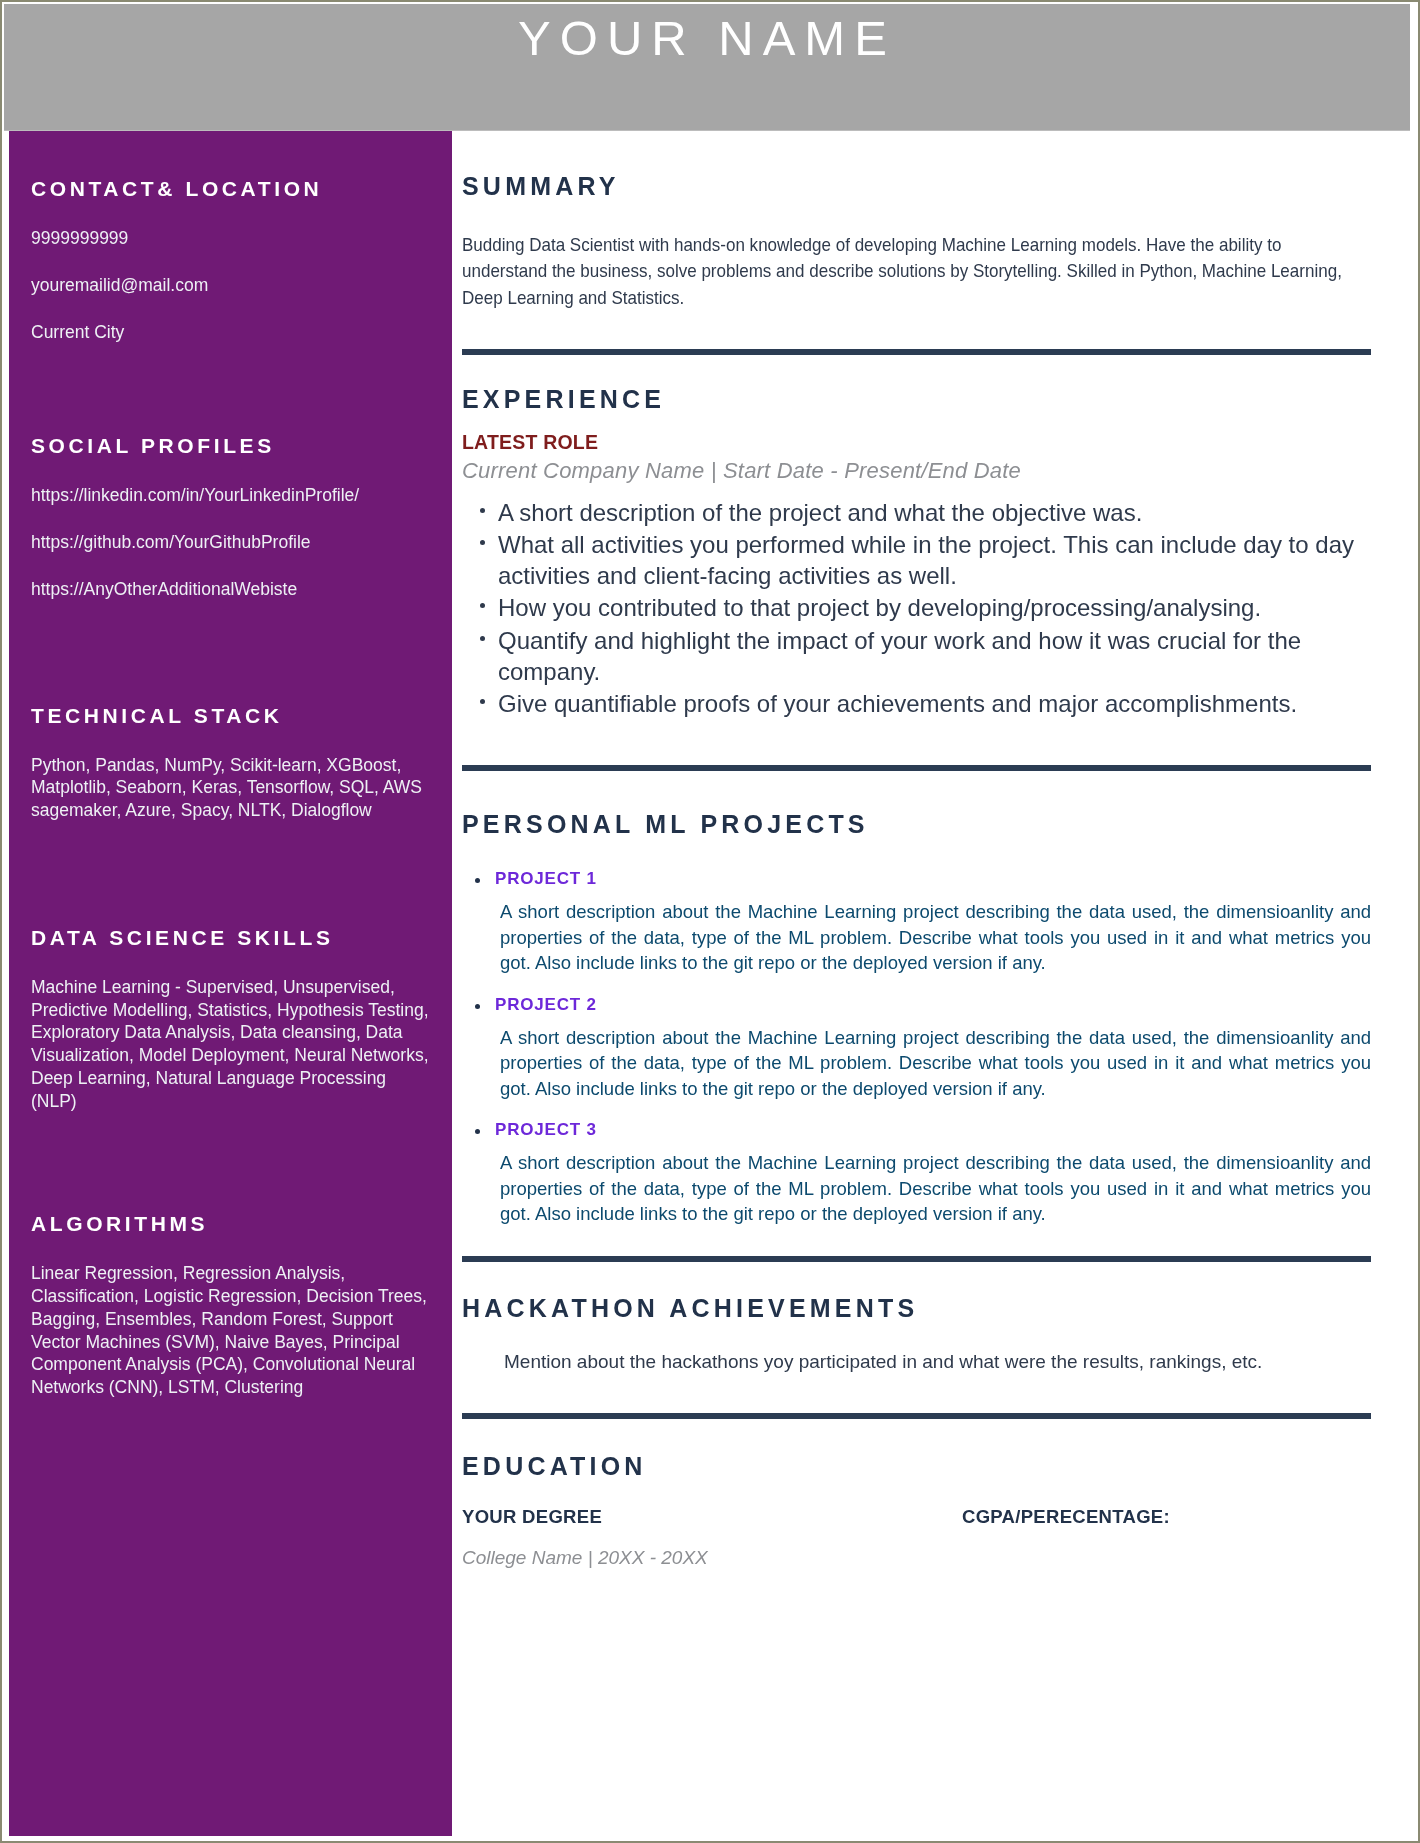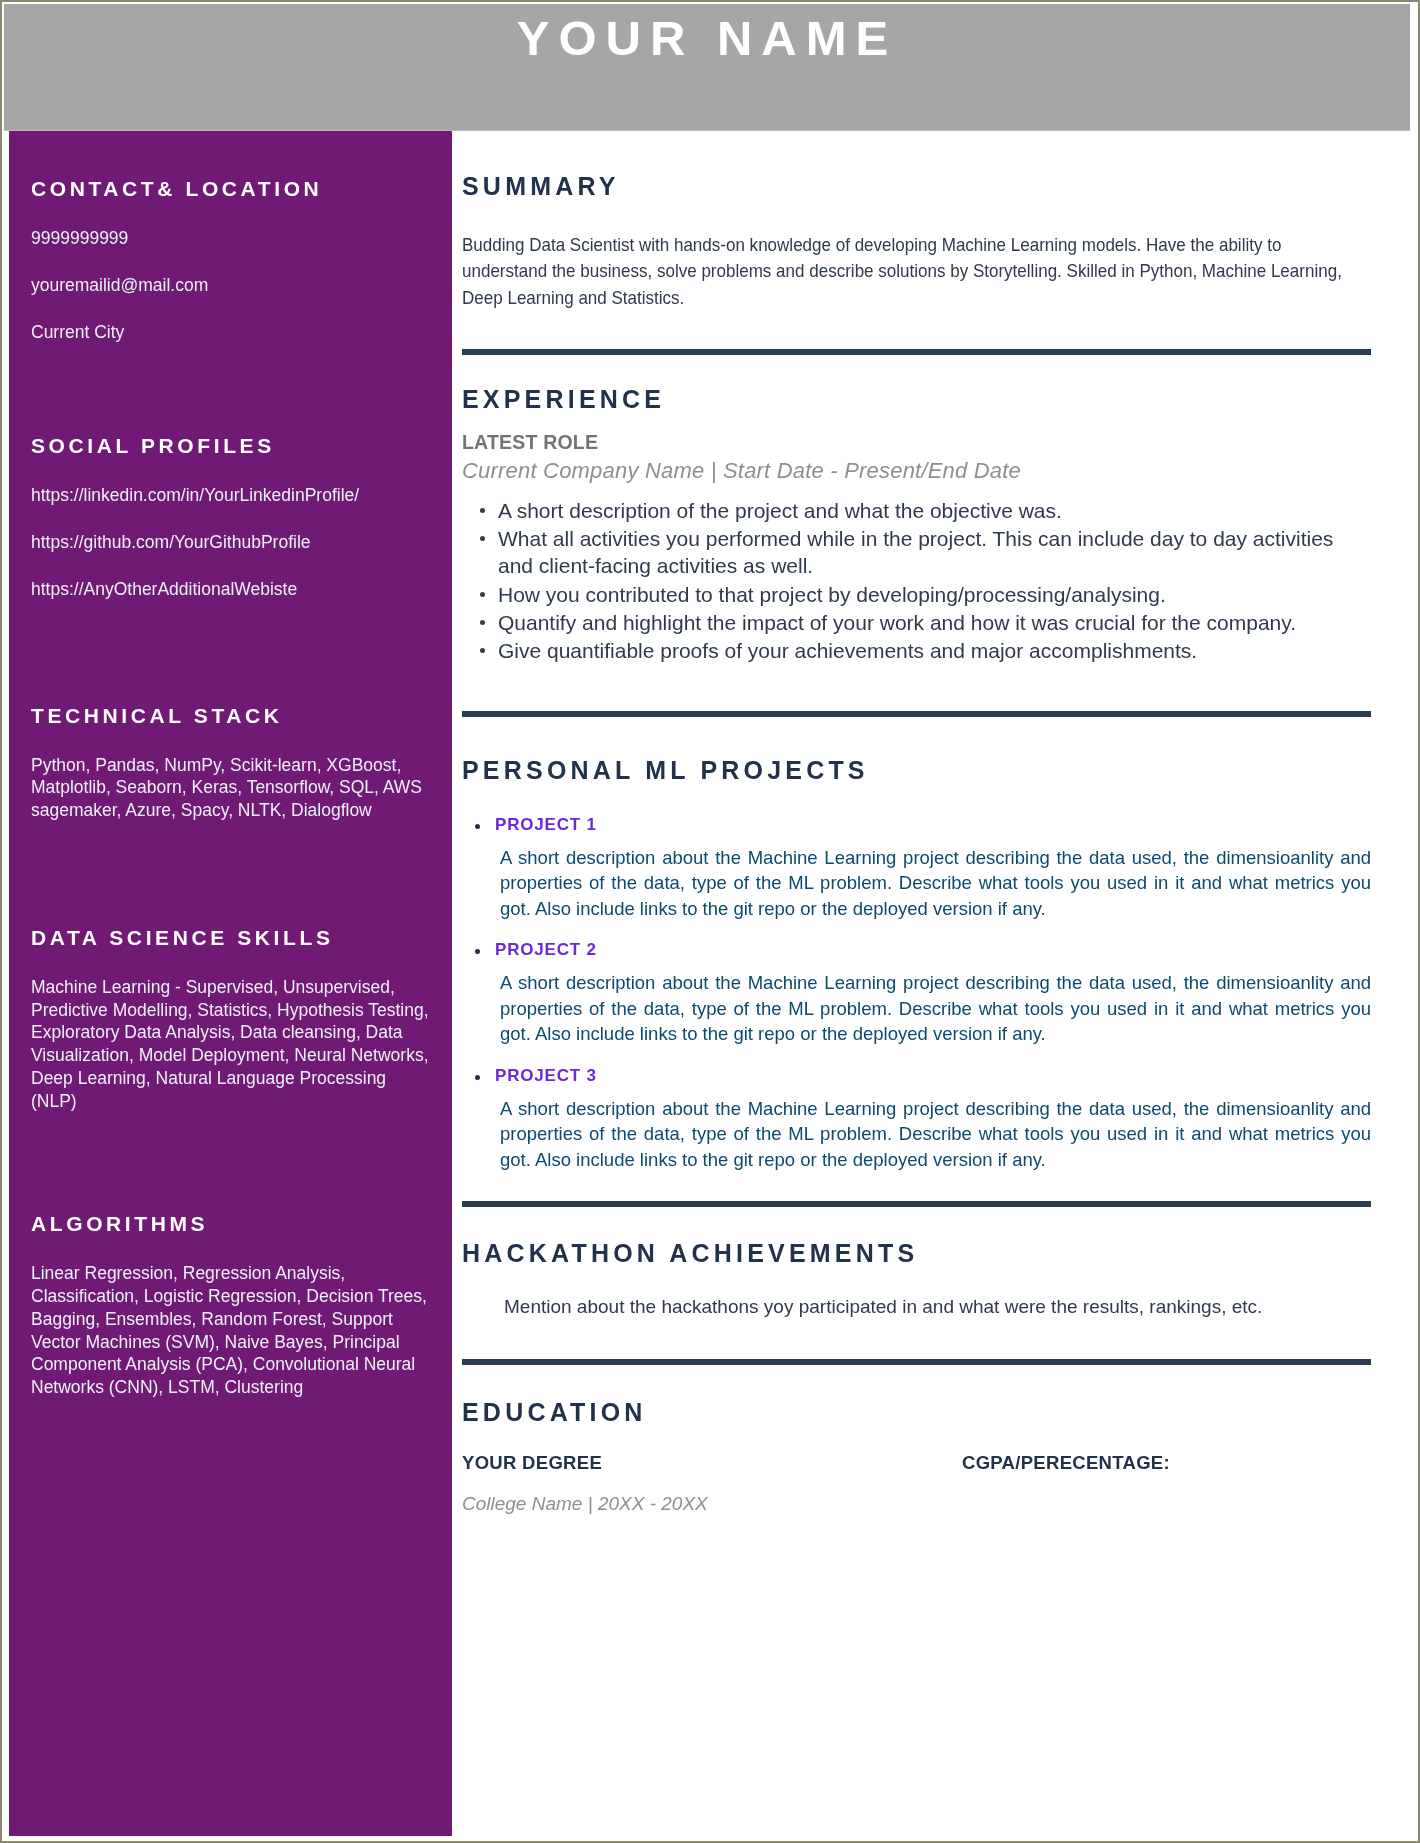--- a/index.html
+++ b/index.html
@@ -23,21 +23,21 @@
     width:1406px; height:127px;
     background:#a6a6a6;
     border-bottom:1px solid #bcbcbc;
   }
   .header-name {
     position:absolute;
     left:0; right:0; top:6px;
     text-align:center;
     color:#ffffff;
     font-size:49px;
-    font-weight:700;
+    font-weight:400;
     letter-spacing:9px;
     font-family:"Liberation Sans", sans-serif;
   }
 
   
   .sidebar {
     position:absolute;
     left:7px; top:129px;
     width:443px; height:1705px;
     background:#701a75;
@@ -96,34 +96,34 @@
     color:#2f3a4c;
     font-family:"Liberation Sans Narrow","Liberation Sans", sans-serif;
     transform:scaleX(0.92);
     transform-origin:left center;
     width:108.7%;
   }
 
   .role-title {
     font-size:19.5px;
     font-weight:bold;
-    color:#737373;
+    color:#7f1d1d;
     letter-spacing:0.2px;
   }
   .role-meta {
     font-size:22px;
     font-style:italic;
     color:#8d8f93;
     letter-spacing:0.2px;
   }
   ul.exp { list-style:none; margin:0; padding:0; }
   ul.exp li {
     position:relative;
     padding-left:36px;
-    font-size:21px;
+    font-size:24px;
     line-height:1.30;
     color:#2f3a4c;
     margin-bottom:1px;
   }
   ul.exp li::before {
     content:"";
     position:absolute;
     left:18px; top:11px;
     width:5px; height:5px;
     background:#2f3a4c;

